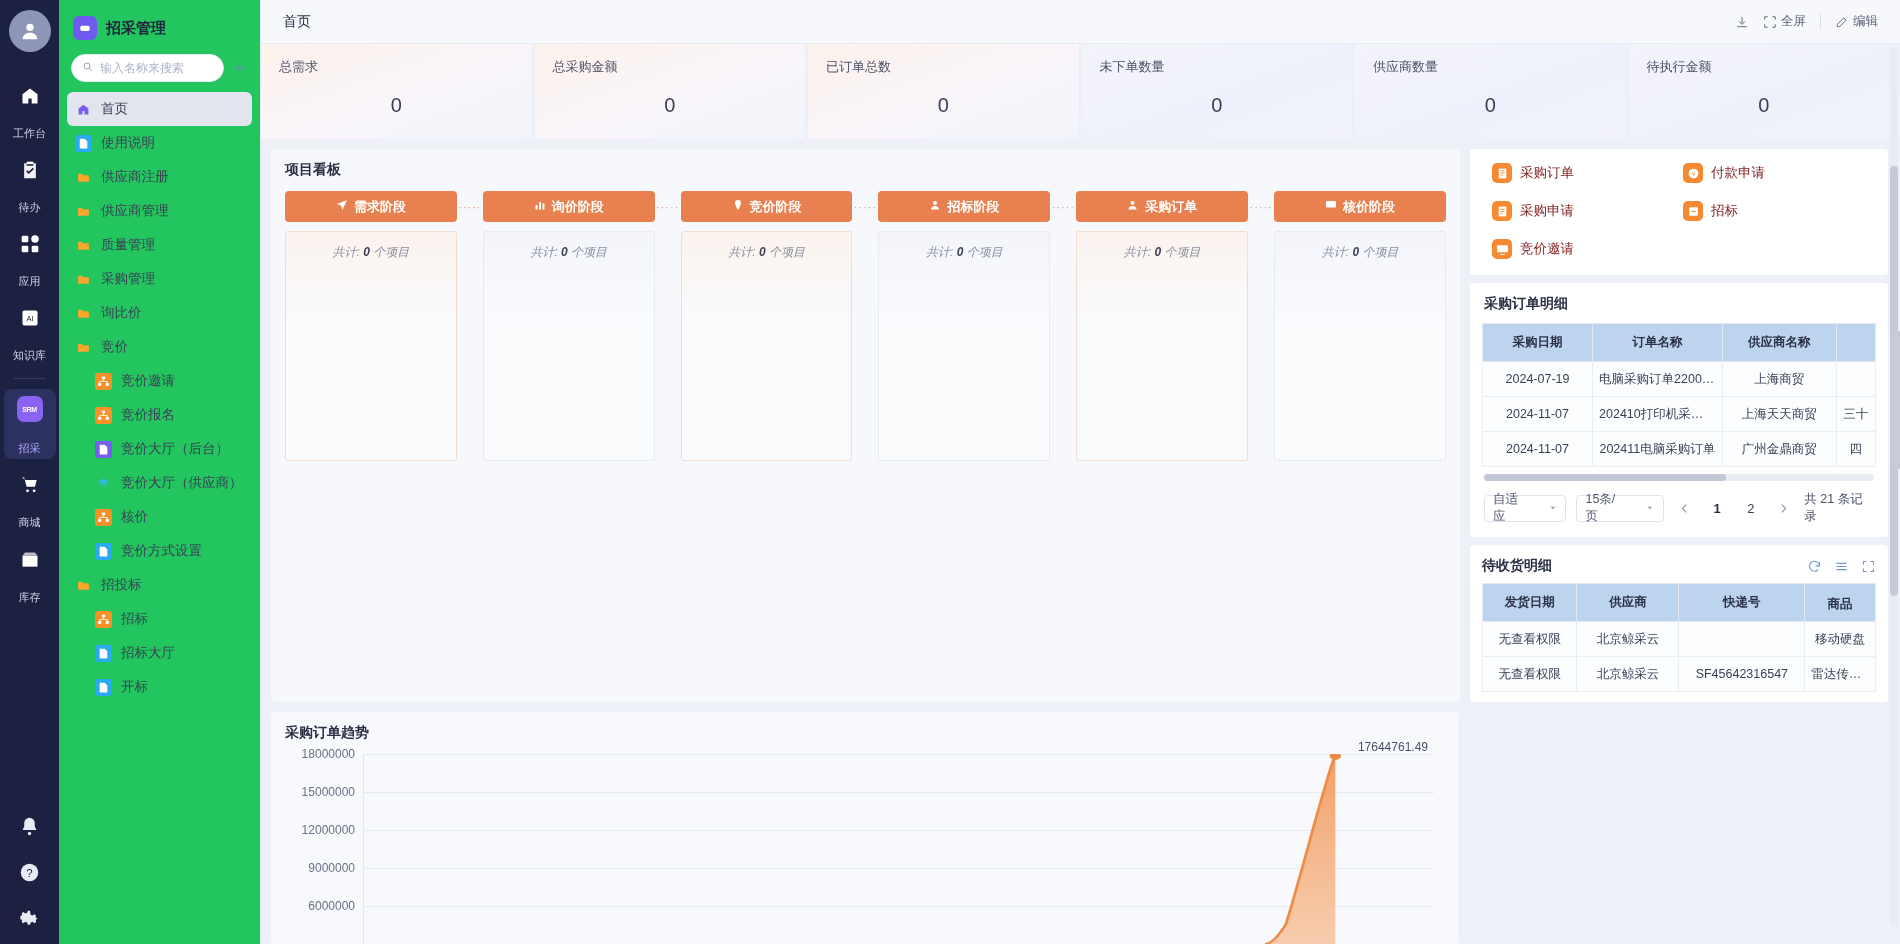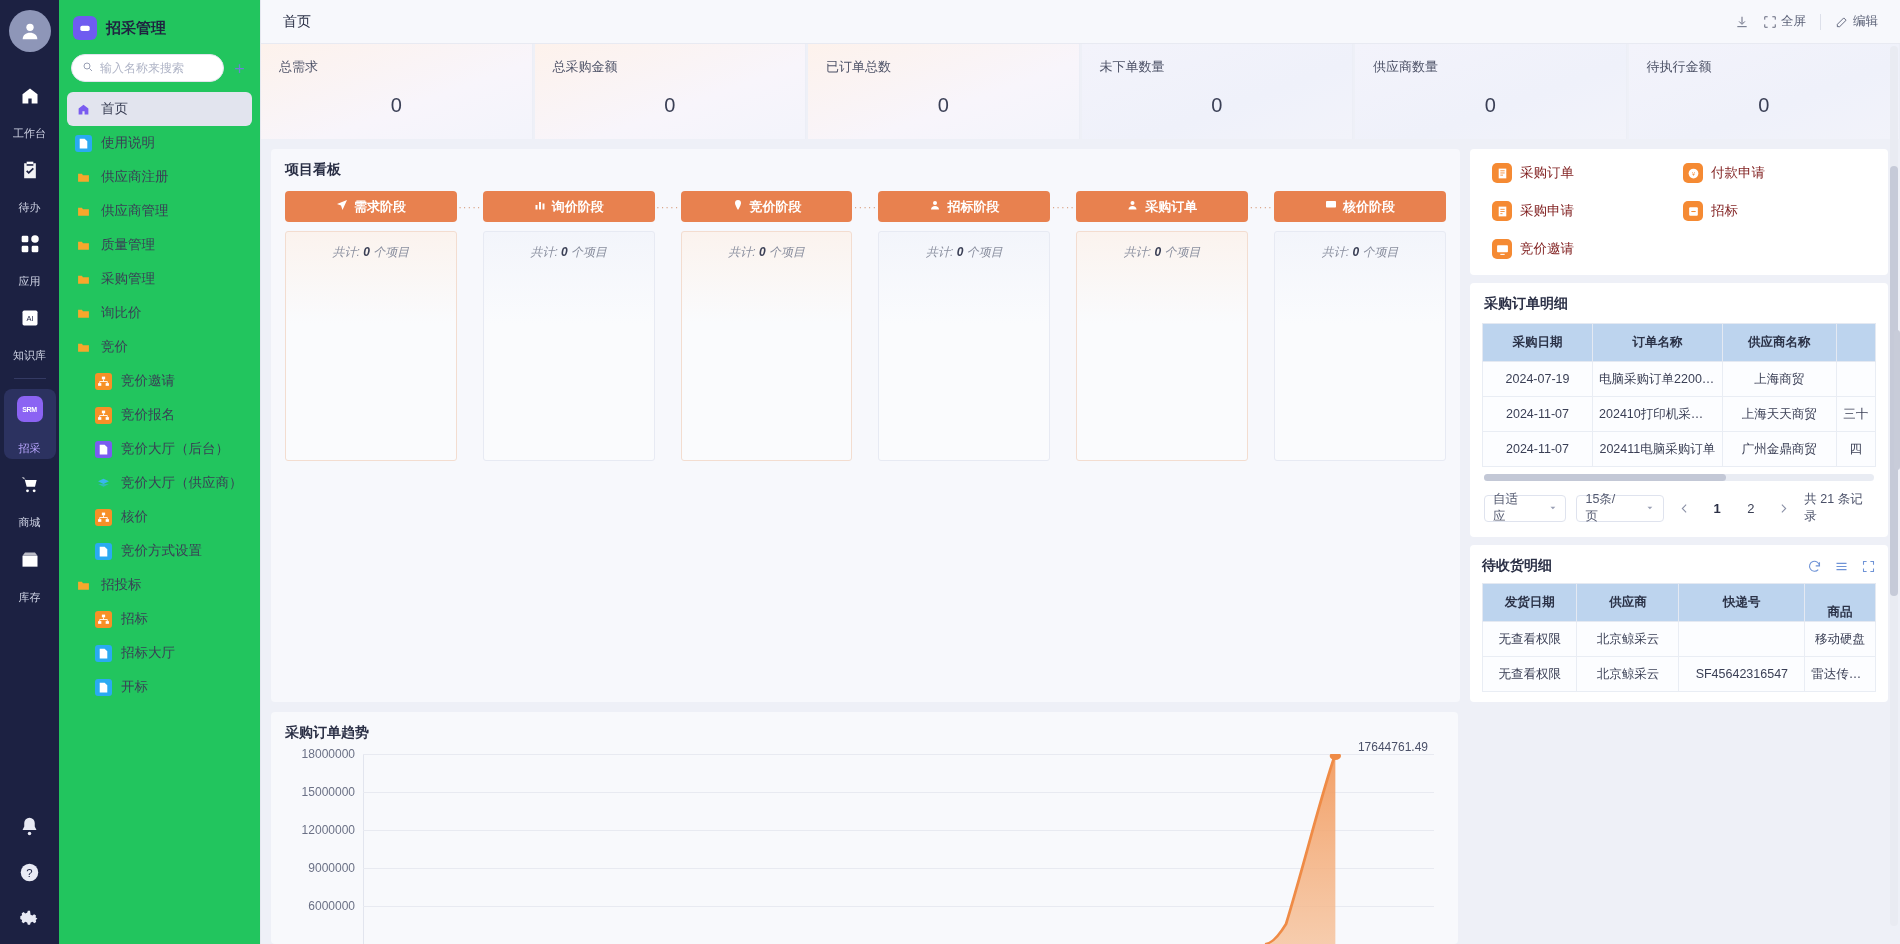--- a/index.html
+++ b/index.html
@@ -159,21 +159,21 @@
 
   .panel { background: #fff; border-radius: 4px; padding: 12px 12px 10px; }
   .panel-title { font-size: 14px; font-weight: 700; color: #2a2f45; margin: 0 0 10px 2px; }
   .panel-head { display:flex; align-items:center; justify-content: space-between; margin-bottom: 8px; }
   .panel-head .tools { display:flex; align-items:center; gap: 12px; }
   .panel-head .tools svg { width: 15px; height: 15px; fill:none; stroke:#6f93d6; stroke-width:1.7; cursor:pointer; }
 
   table.dt { border-collapse: collapse; width: 100%; table-layout: fixed; }
   table.dt th {
     background: #bdd4ee; color: #2b3247; font-size: 12.5px; font-weight: 700;
-    height: 38px; border: 1px solid #e4e9f2; text-align:center; padding: 0 6px;
+    height: 38px; border: 1px solid #e4e9f2; text-align:center; padding: 8px 6px;
   }
   table.dt td {
     height: 35px; border: 1px solid #e9edf4; font-size: 12.5px; color: #3a3f55;
     text-align:center; padding: 0 6px; background: #fcfdff;
     white-space: nowrap; overflow: hidden; text-overflow: ellipsis;
   }
   .tbl-scroll { position: relative; overflow: hidden; }
   .hbar { height: 7px; background:#e9ecf3; border-radius: 4px; margin: 7px 2px 0; position: relative; }
   .hbar i { position:absolute; left: 0; top:0; height: 7px; width: 62%; background: #c3c8d6; border-radius: 4px; display:block; }
 

